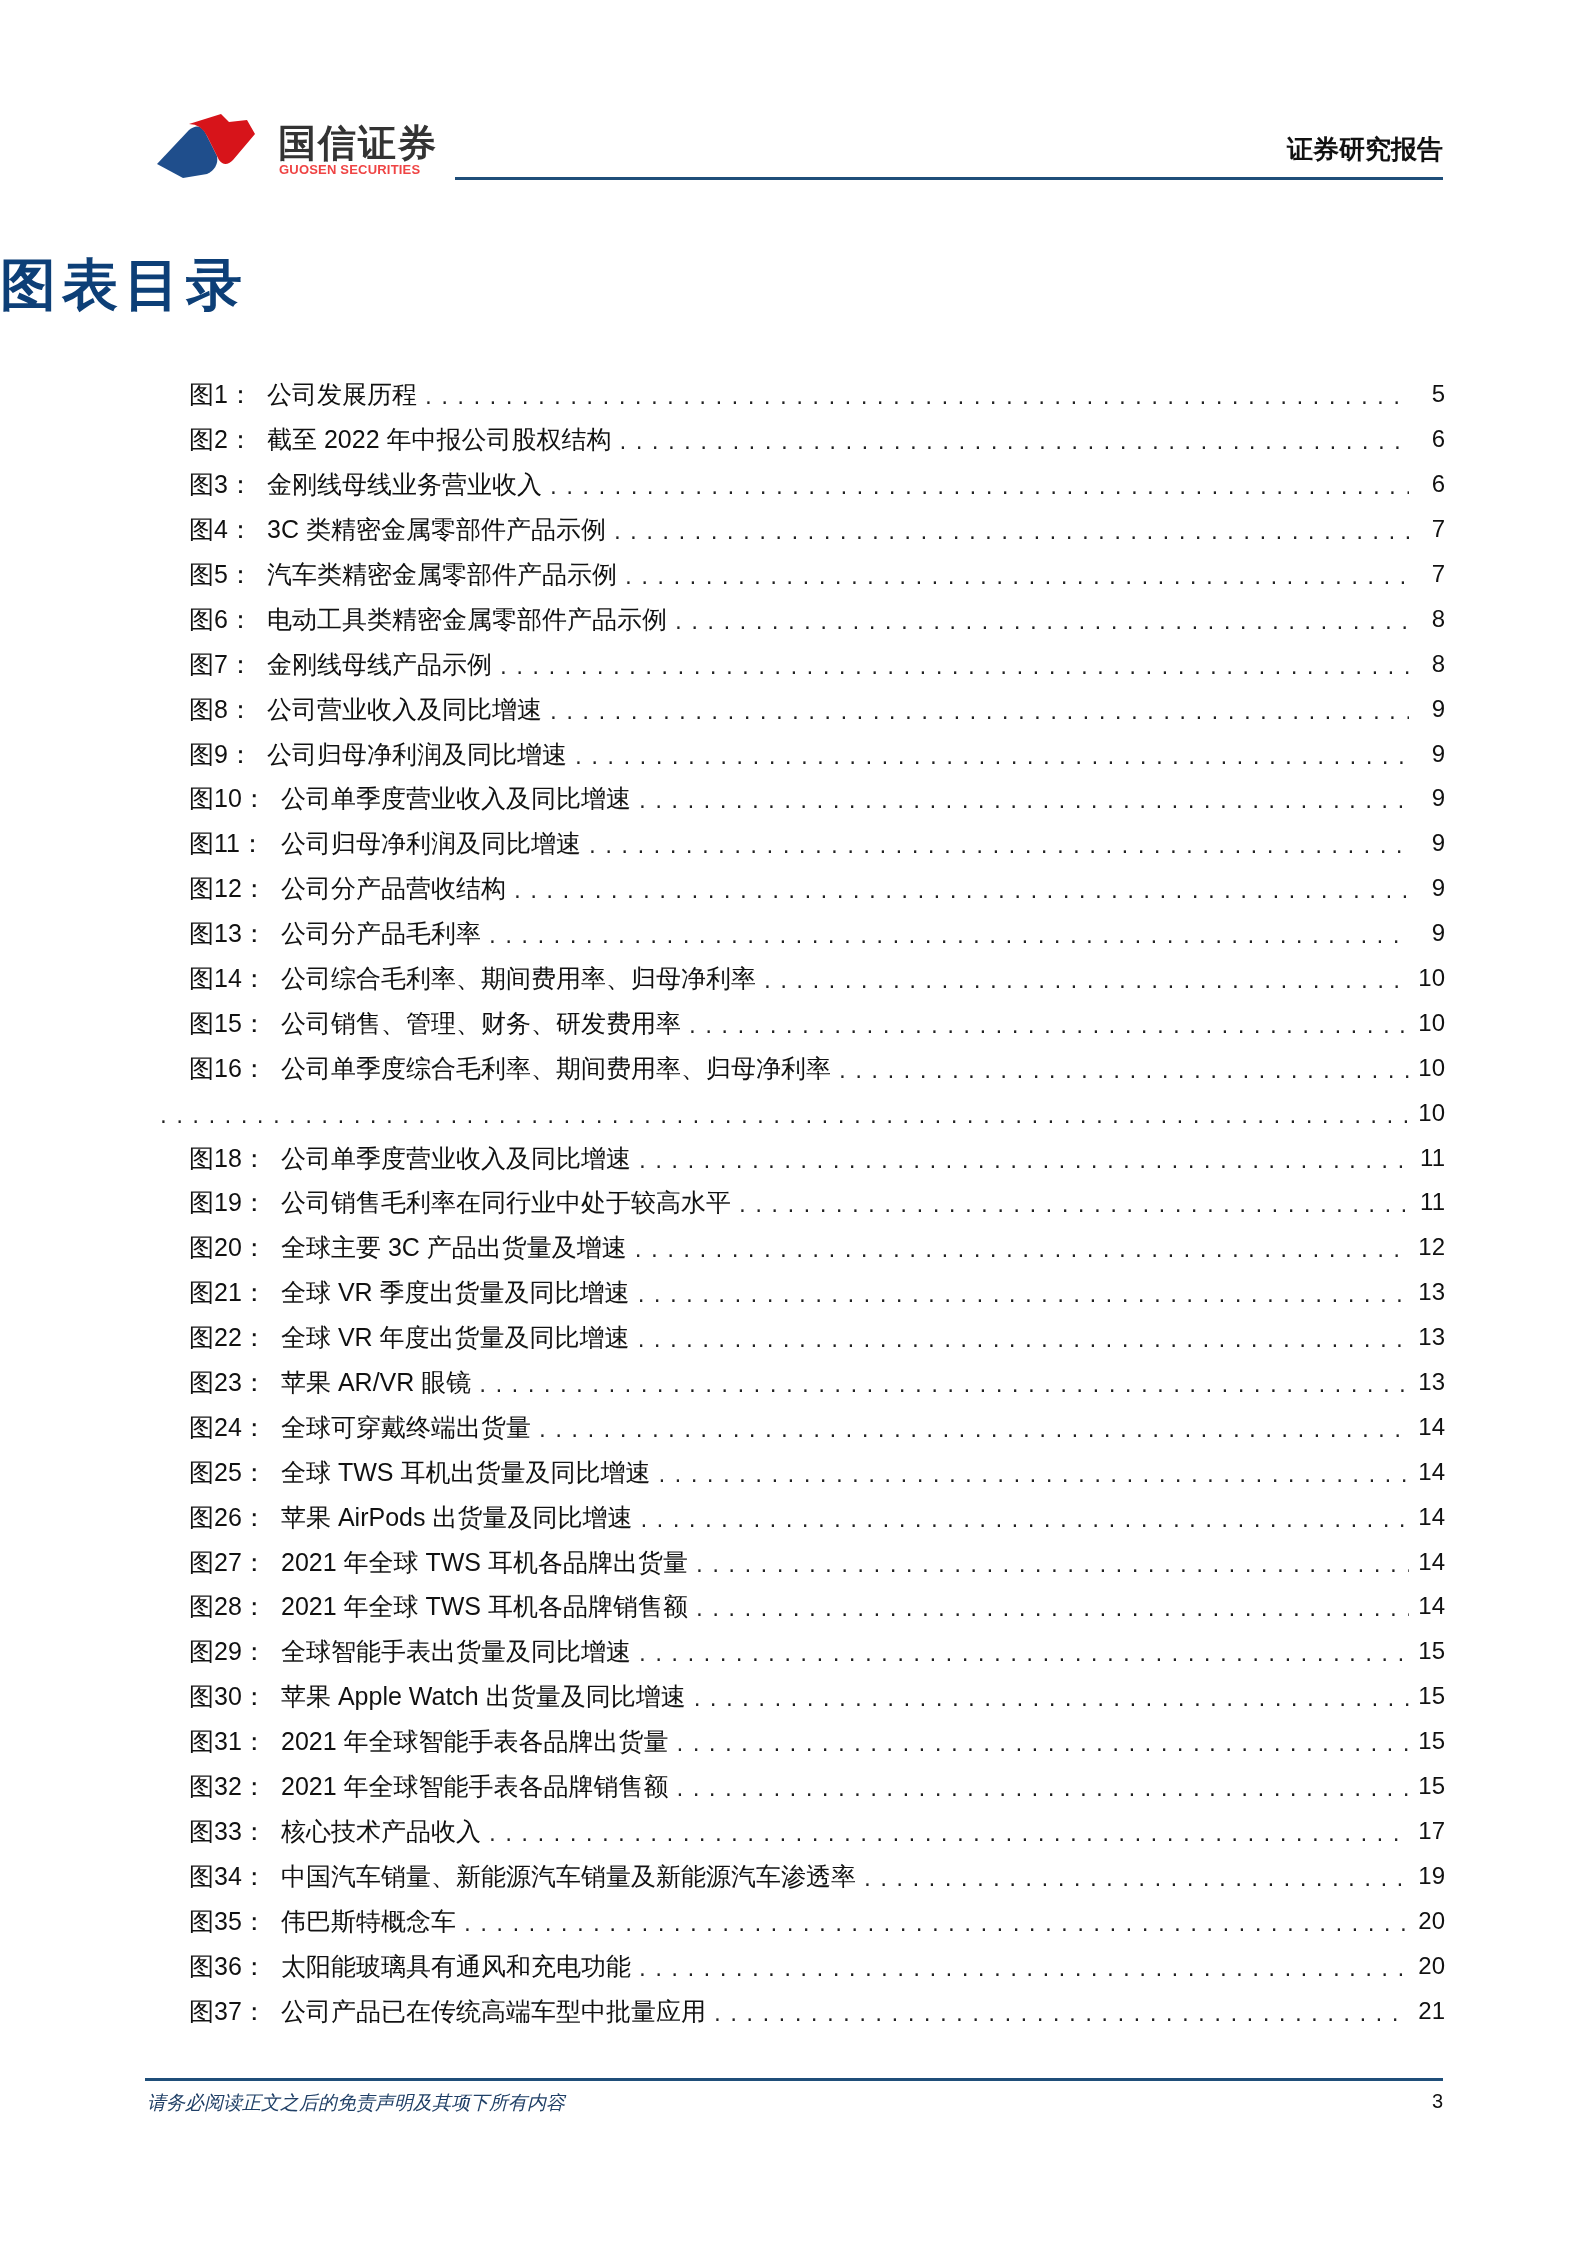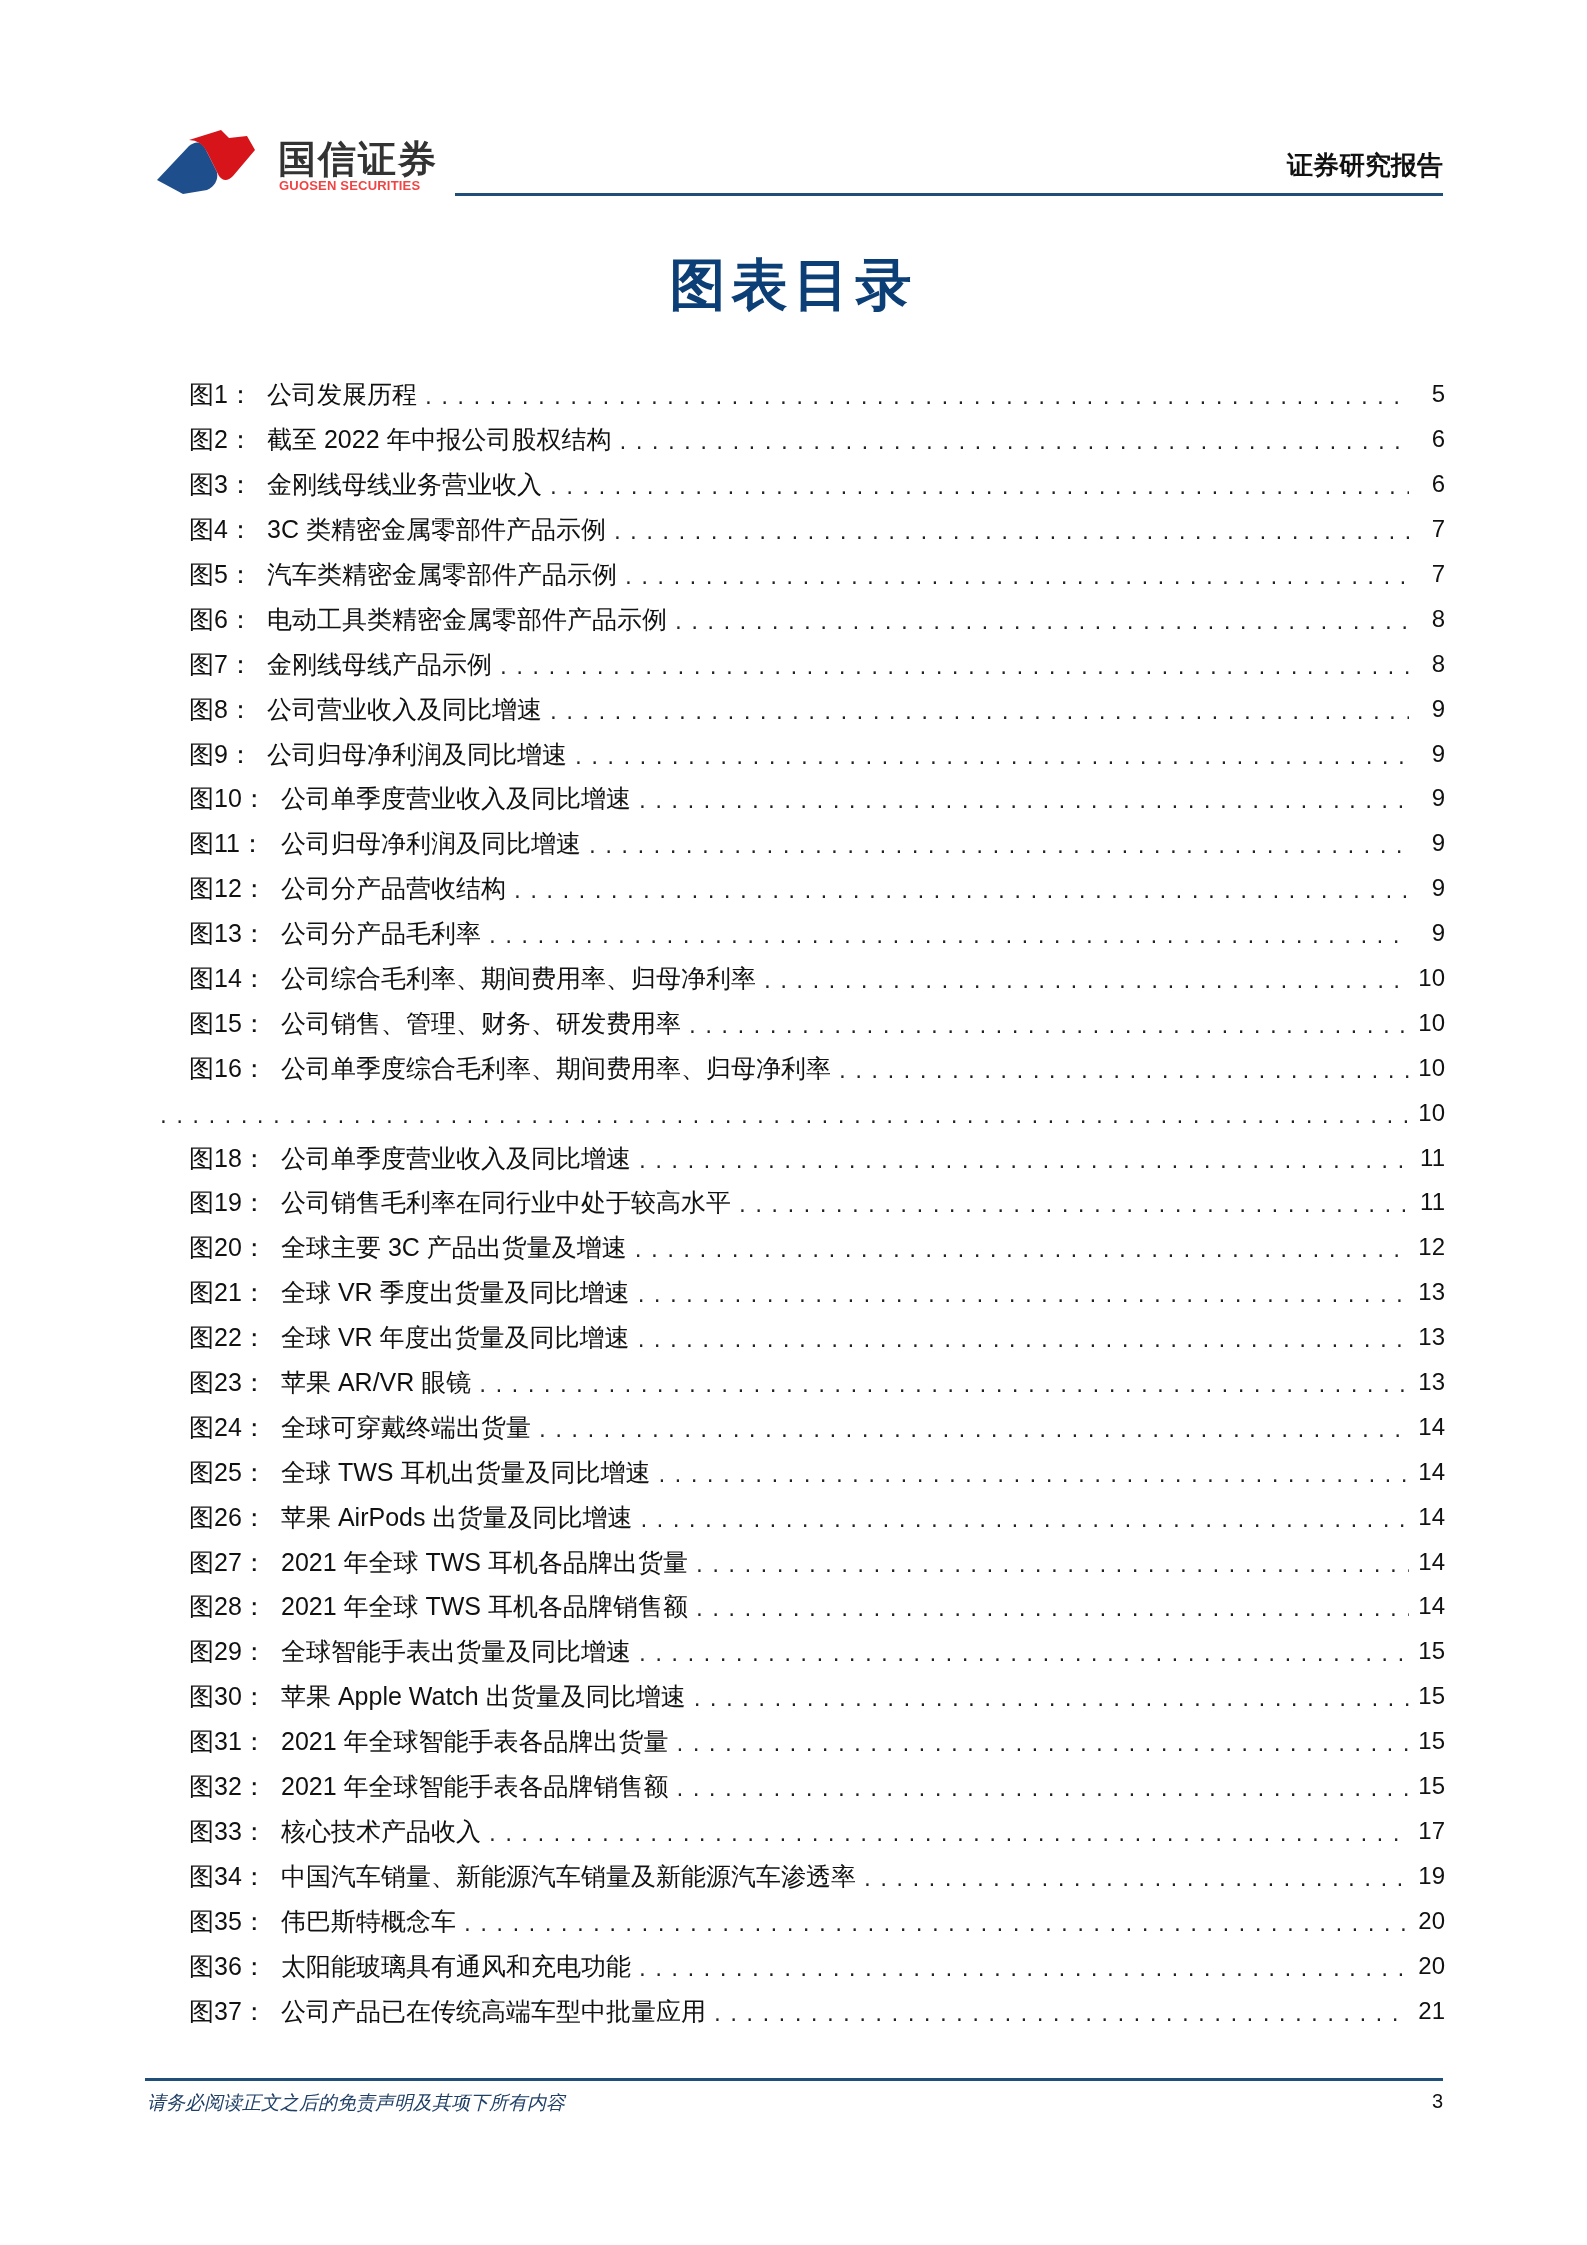--- a/index.html
+++ b/index.html
@@ -1,26 +1,26 @@
 <!DOCTYPE html>
 <html><head>
 <meta charset="utf-8">
 <style>
   html, body { margin: 0; padding: 0; background: #ffffff; }
   body { width: 1587px; height: 2245px; position: relative; overflow: hidden;
          font-family: "DejaVu Sans", sans-serif; color: #111; }
-  .header { position: absolute; left: 0; top: 16px; width: 1587px; height: 190px; }
+  .header { position: absolute; left: 0; top: 0; width: 1587px; height: 190px; }
   .logo { position: absolute; left: 155px; top: 112px; width: 100px; height: 70px; }
   .logo-cn { position: absolute; left: 278px; top: 118px; font-size: 38px; font-weight: bold;
              color: #333; letter-spacing: 2px; font-family: "DejaVu Sans", sans-serif; }
   .logo-en { position: absolute; left: 279px; top: 162px; font-size: 13px; font-weight: bold;
              color: #ef4444; font-family: "Liberation Sans", sans-serif; letter-spacing: 0.2px; }
   .header-rule { position: absolute; left: 455px; top: 177px; width: 988px; height: 3px; background: #1f4e79; }
   .header-right { position: absolute; right: 144px; top: 132px; font-size: 26px; font-weight: bold; color: #111; }
-  .title { position: absolute; left: 0; width: 1587px; top: 248px; text-align: center;
+  .title { position: absolute; left: 0; width: 1587px; top: 248px; text-align: left;
            font-size: 56px; font-weight: bold; color: #0d3f77; letter-spacing: 6px; }
   .toc { position: absolute; left: 152px; top: 372px; width: 1293px; }
   .toc-row { height: 44.9px; display: flex; align-items: center; font-size: 25px; line-height: 30px; }
   .toc-label { white-space: nowrap; font-family: "Liberation Sans Narrow", "Liberation Sans", sans-serif; }
   .toc-num { display: inline-block; min-width: 78px; margin-left: 37px; }
   .toc-num.wide { min-width: 92px; }
   .toc-dots { flex: 1; overflow: hidden; white-space: nowrap; color: #222; margin: 0 6px;
               font-family: "DejaVu Sans Mono", monospace; font-size: 18px; letter-spacing: 5.3px; position: relative; top: 4px; }
   .toc-page { white-space: nowrap; font-family: "Liberation Sans", sans-serif; font-size: 24px; text-align: right; min-width: 30px; }
   .footer-rule { position: absolute; left: 145px; top: 2078px; width: 1298px; height: 3px; background: #1f4e79; }

